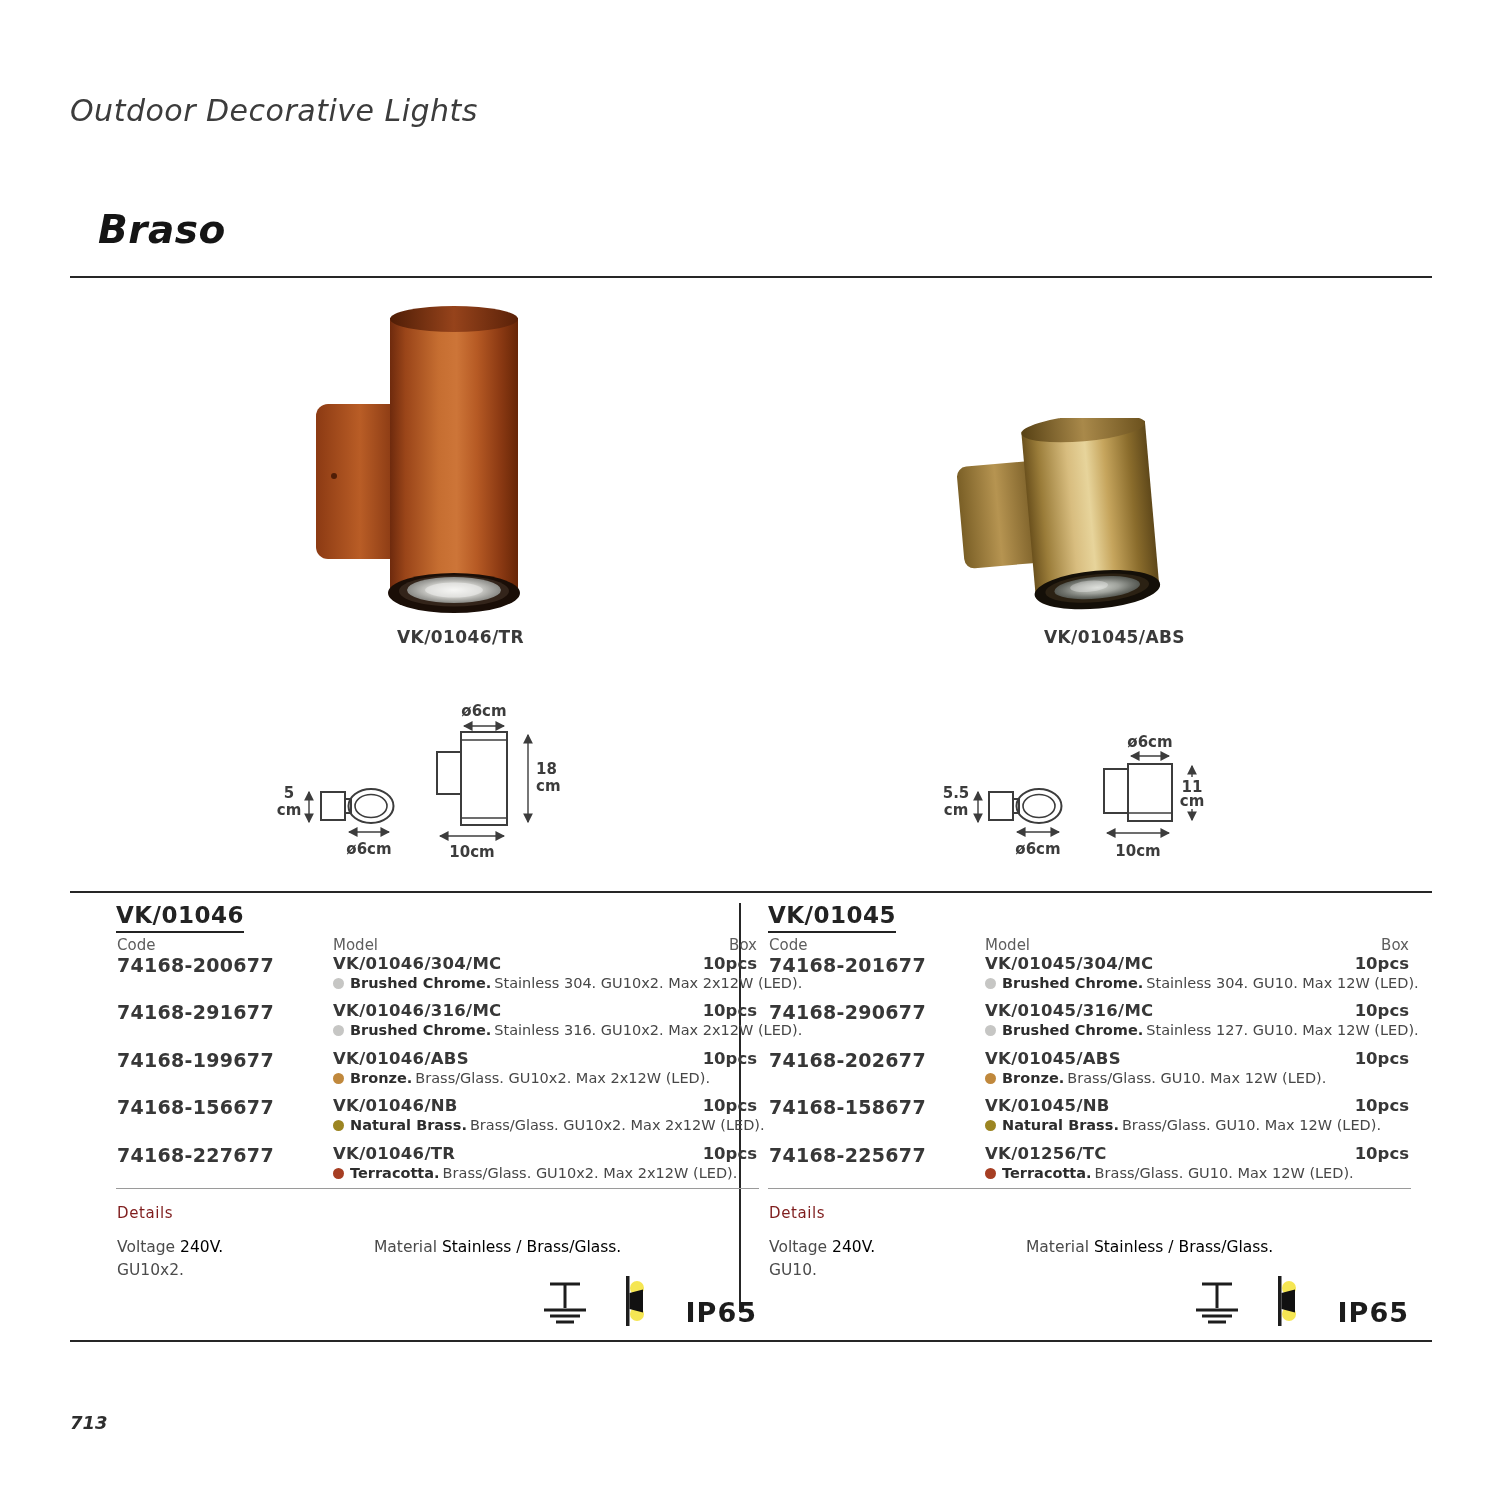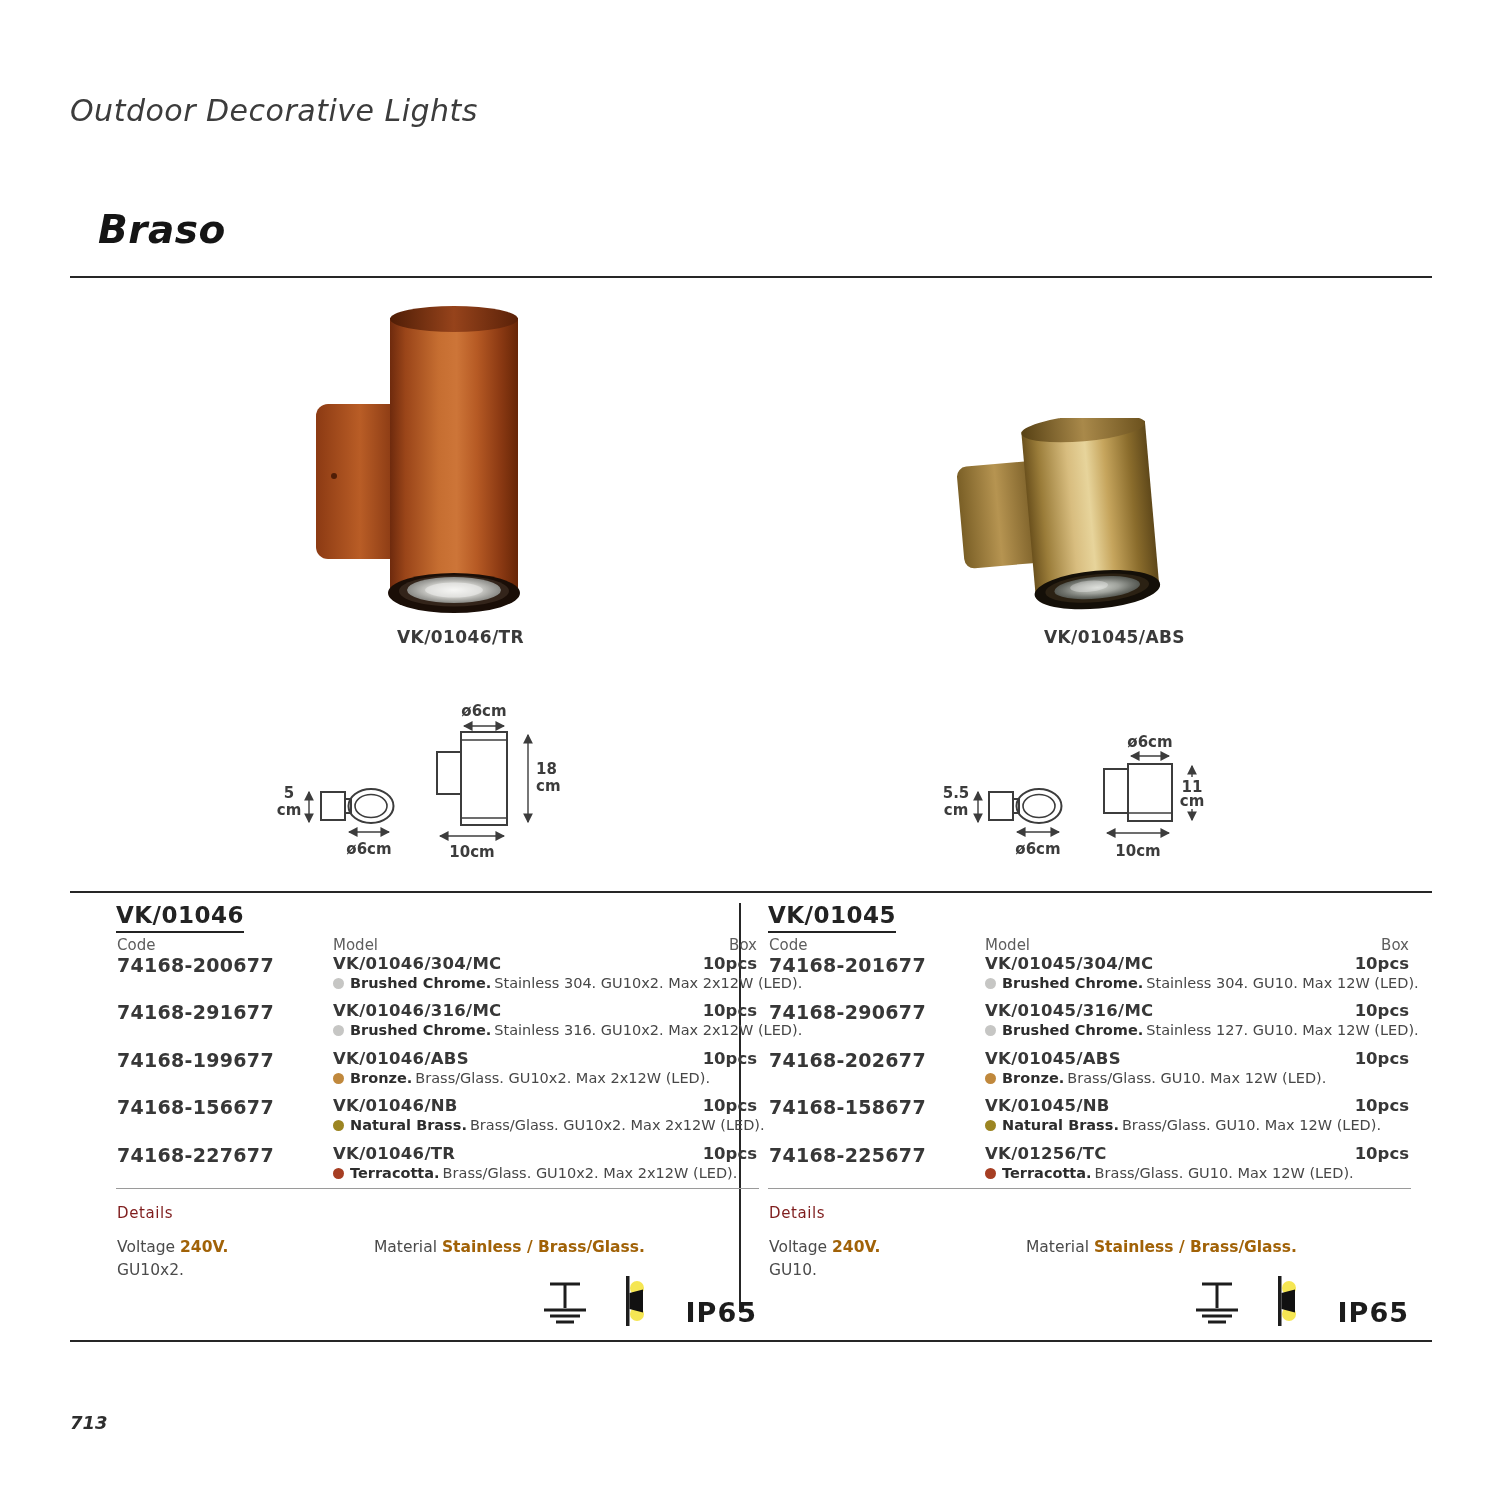--- a/index.html
+++ b/index.html
@@ -45,21 +45,21 @@
   .finish{font-weight:700;color:#2d2d2d;}
   .dtext{margin-left:3px;}
 
   
   .details-rule{position:absolute;left:0;top:286px;width:100%;height:1px;background:#9a9a9a;}
   .details-label{position:absolute;left:1px;top:302px;font-size:15px;color:#7f1d1d;letter-spacing:.6px;}
   .dline{position:absolute;font-size:15.5px;color:#4b4b4b;}
   .dl-voltage{left:1px;top:336px;}
   .dl-lamp{left:1px;top:359px;}
   .dl-material{left:258px;top:336px;}
-  .dline b{color:#a16207;font-weight:700;}
+  .dline b{color:#000000;font-weight:400;}
   .cert-row{position:absolute;right:2px;top:374px;display:flex;align-items:flex-end;gap:36px;}
   .ip-text{font-size:27px;font-weight:700;color:#1c1c1c;letter-spacing:1px;line-height:1;}
 
   .page-num{left:70px;top:1412px;font-size:18px;font-weight:700;color:#2e2e2e;}
 </style>
 </head>
 <body>
 
 <div class="page">
 

